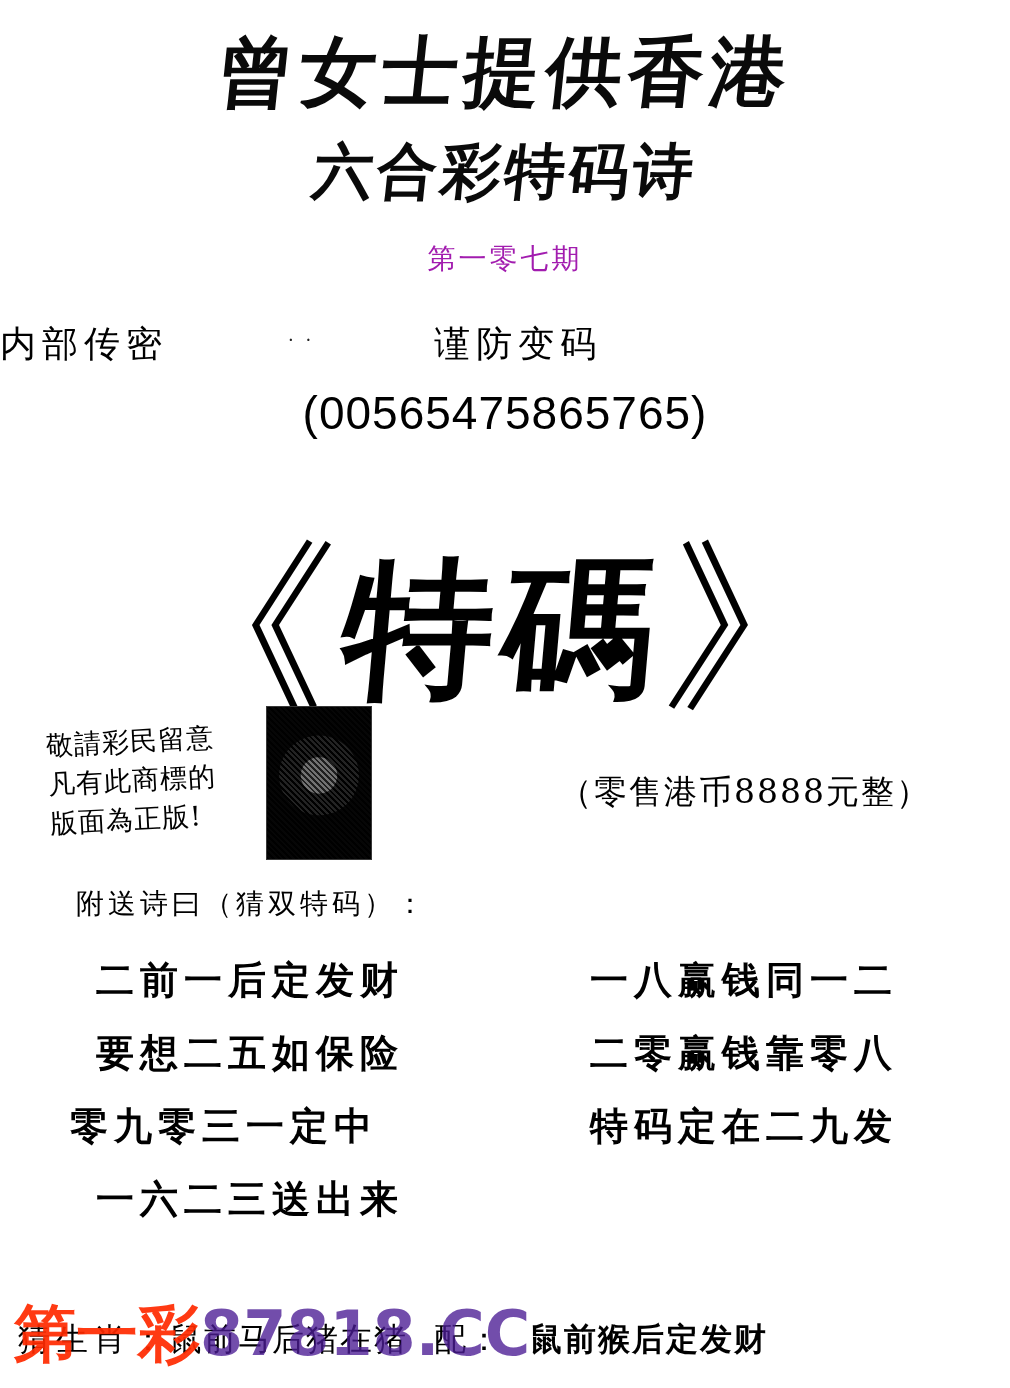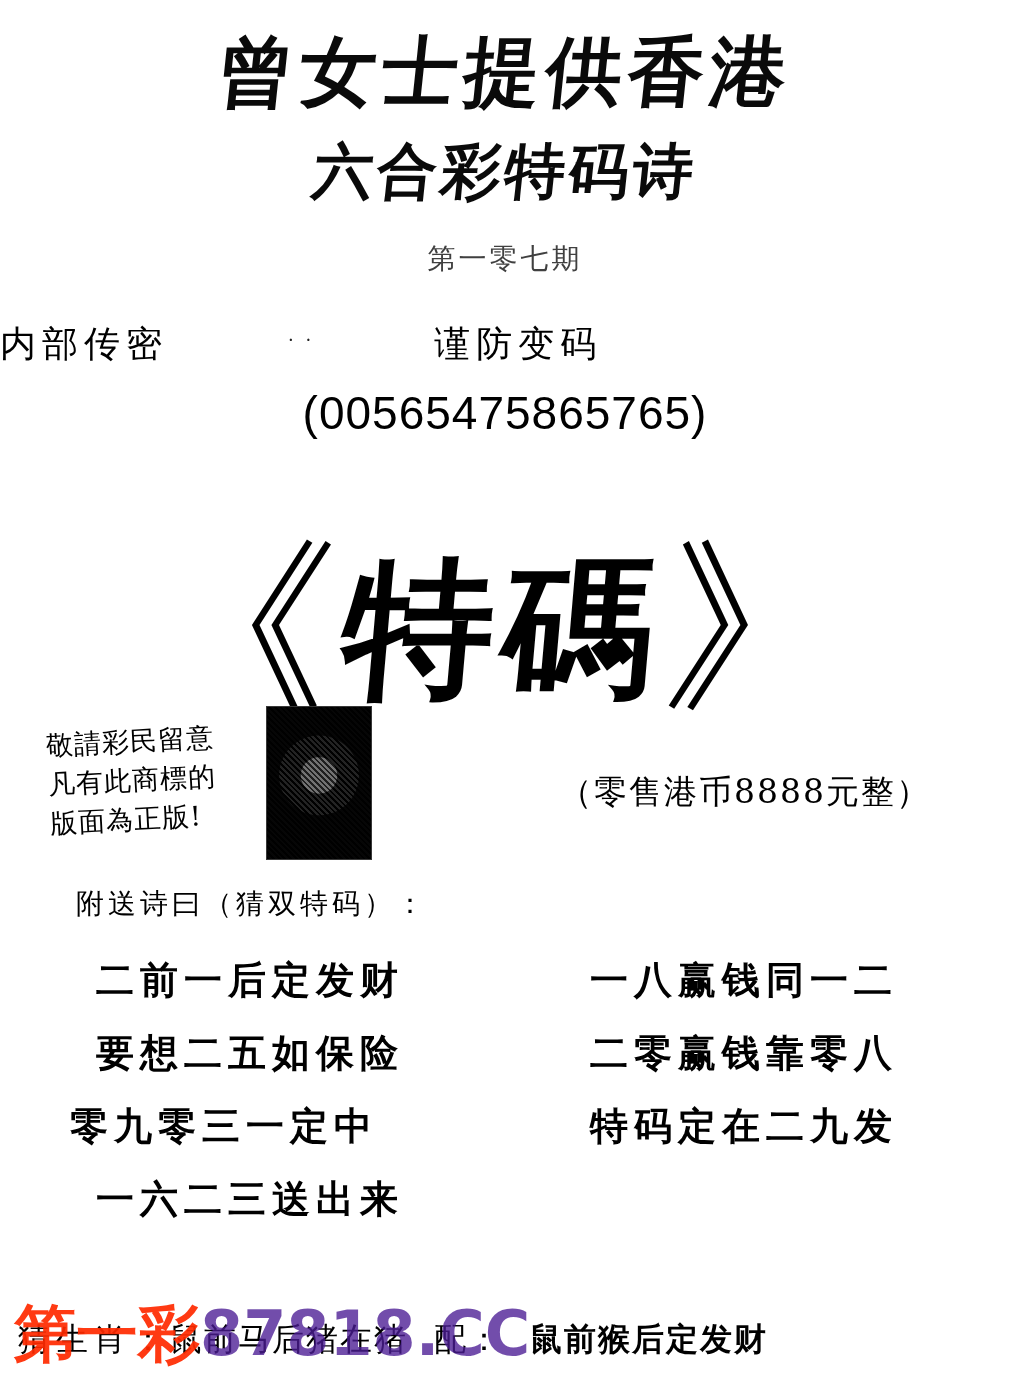--- a/index.html
+++ b/index.html
@@ -50,21 +50,21 @@
   }
   .issue {
     position: absolute;
     top: 240px;
     left: 0;
     width: 1010px;
     text-align: center;
     font-size: 28px;
     letter-spacing: 3px;
     font-family: "DejaVu Serif", serif;
-    color: #404040;
+    color: #a21caf;
   }
 
   
   .secret-row {
     position: absolute;
     top: 320px;
     left: 0;
     width: 1010px;
     display: flex;
     justify-content: flex-start;

